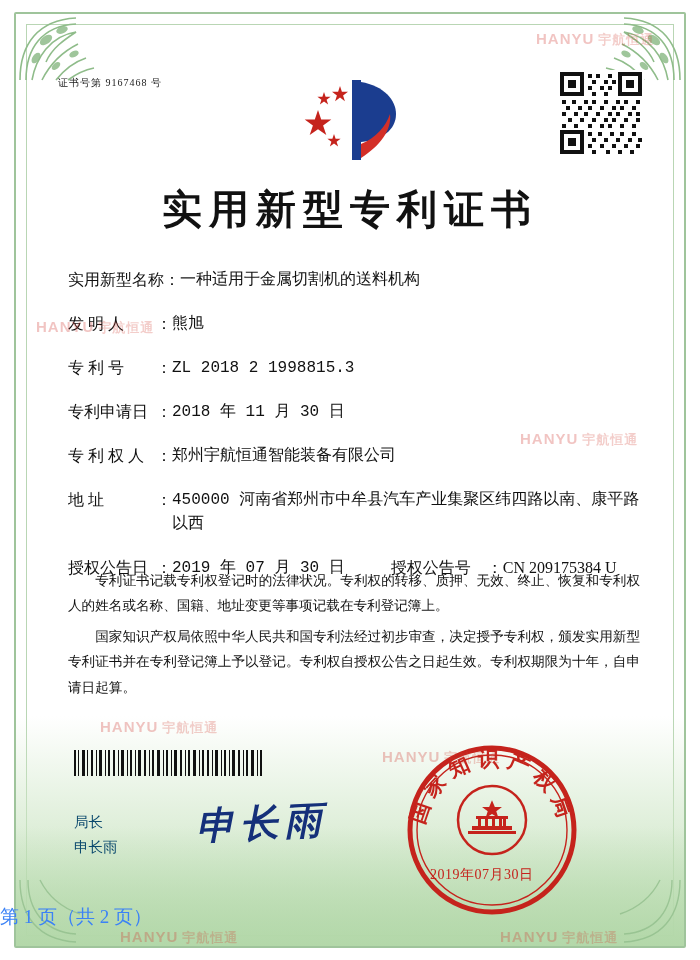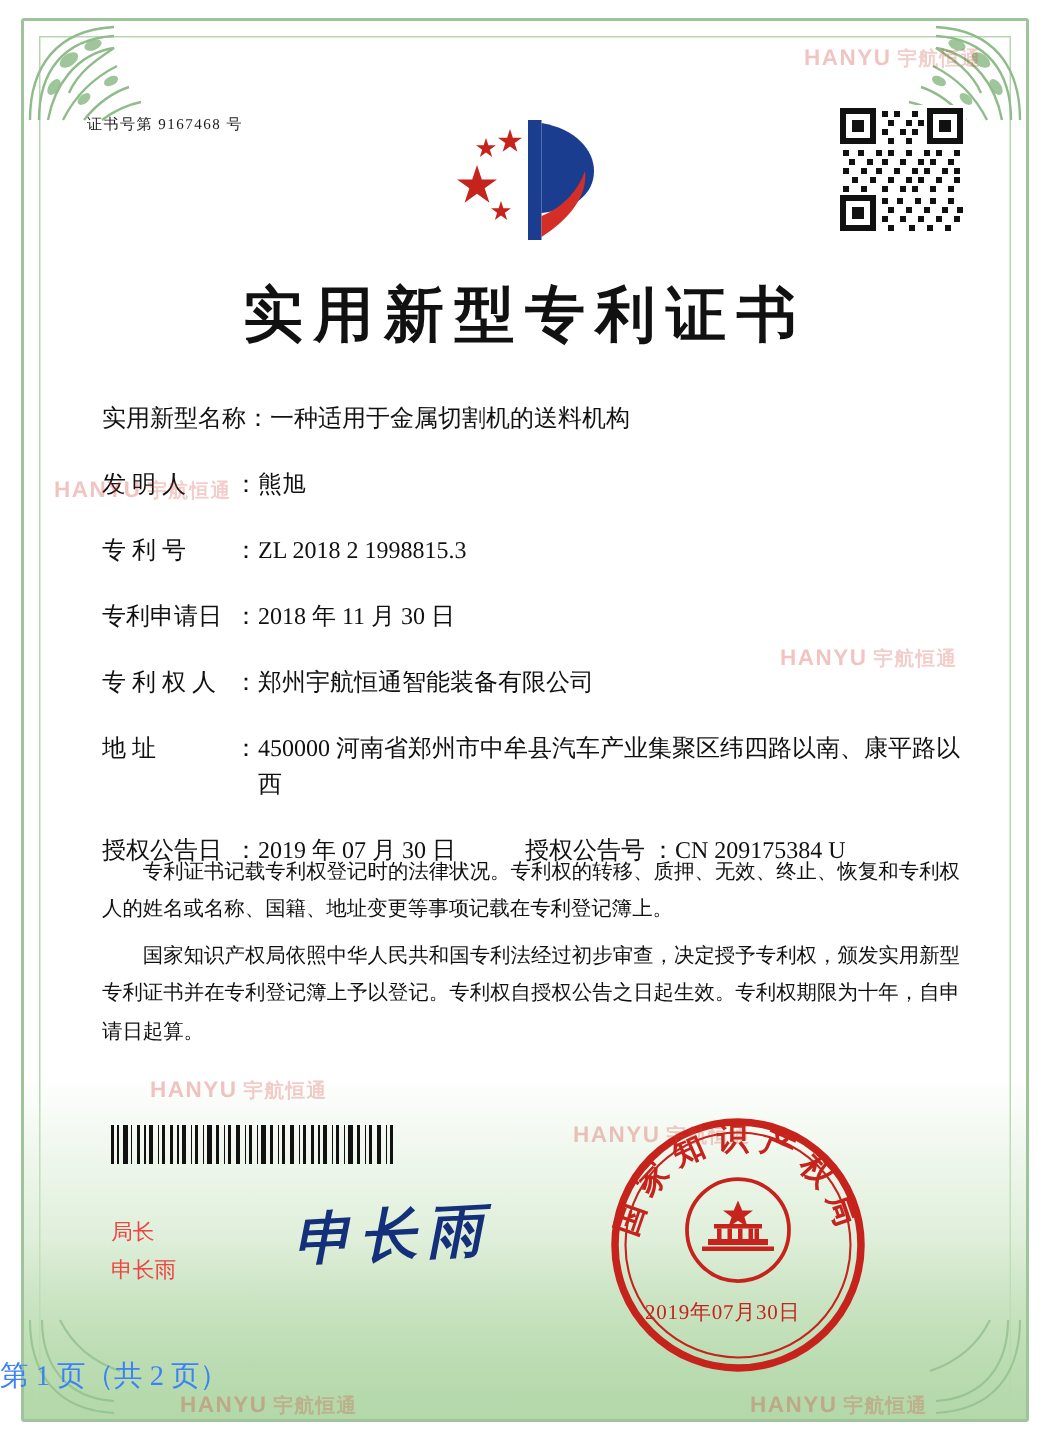--- a/index.html
+++ b/index.html
@@ -120,29 +120,30 @@
     flex: 0 0 88px;
     letter-spacing: 0px;
     white-space: nowrap;
   }
   .field-colon {
     flex: 0 0 12px;
   }
   .field-value {
     flex: 1 1 auto;
     word-break: break-all;
+    font-family: Liberation Mono, monospace;
   }
   .field-row.inline-two .field-value {
     flex: 0 0 auto;
     margin-right: 46px;
   }
   .field-label2 {
     flex: 0 0 auto;
     white-space: nowrap;
-    margin-right: 4px;
+    margin-right: 16px;
   }
   .field-value2 {
     flex: 1 1 auto;
   }
 
   .paragraphs {
     position: absolute;
     left: 68px;
     right: 60px;
     top: 568px;
@@ -164,21 +165,21 @@
     width: 190px;
     height: 26px;
   }
 
   .signer {
     position: absolute;
     left: 74px;
     top: 810px;
     font-size: 14.5px;
     line-height: 1.75;
-    color: #ef4444;
+    color: #0c4a6e;
   }
 
   .signature {
     position: absolute;
     left: 196px;
     top: 798px;
     font-size: 38px;
     color: #15307a;
     font-family: "DejaVu Serif", "Liberation Serif", serif;
     font-style: italic;

